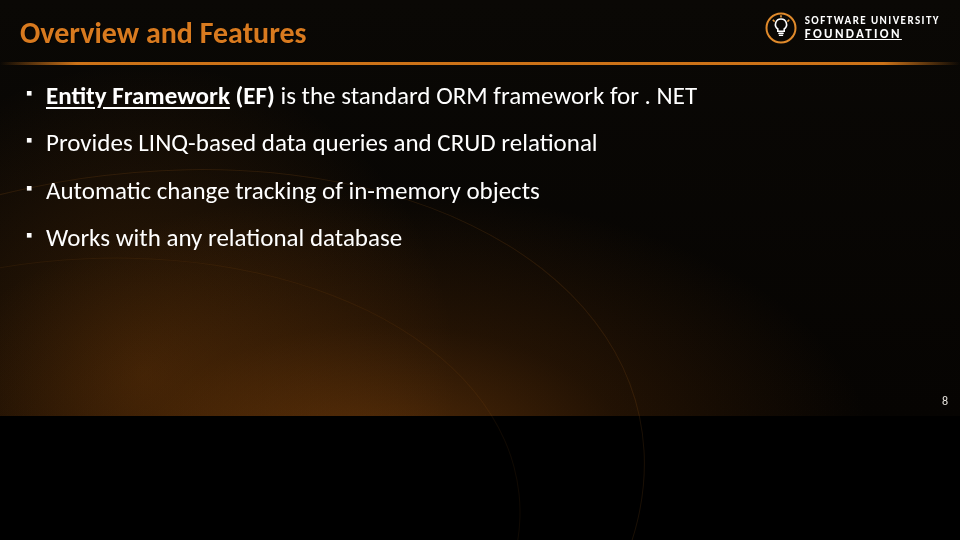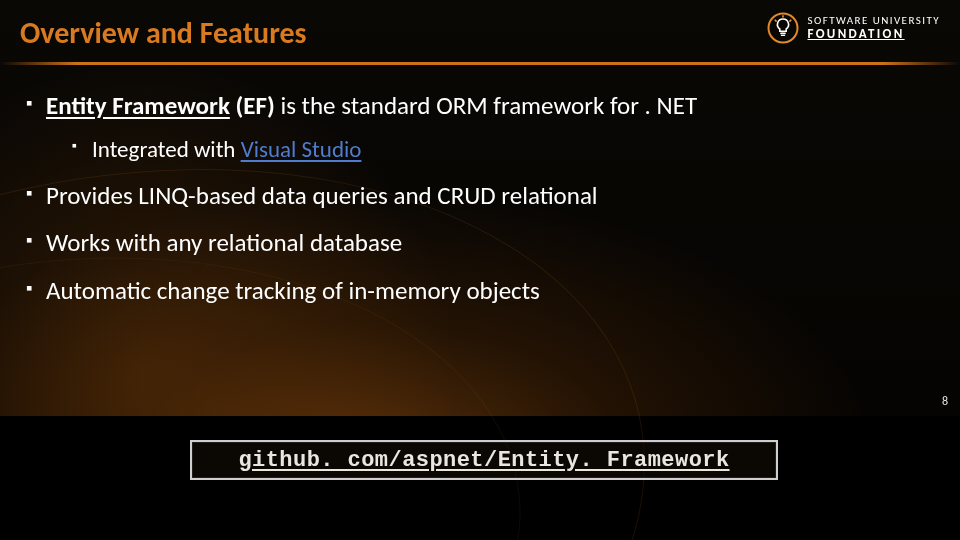--- a/index.html
+++ b/index.html
@@ -76,30 +76,30 @@
     gap: 8px;
     color: #fff;
     margin-top: -2px;
   }
   .logo-text {
     line-height: 1.05;
     font-size: 12px;
     letter-spacing: 0.12em;
     text-align: left;
   }
-  .logo-text .l1 { font-weight: 400; font-size: 11px; }
+  .logo-text .l1 { font-weight: 700; font-size: 11px; }
   .logo-text .l2 { font-weight: 700; font-size: 13px; letter-spacing: 0.18em; text-decoration: underline; }
   .bulb {
     width: 32px; height: 32px; position: relative;
   }
   .bulb svg { width: 32px; height: 32px; }
 
   .content {
     position: absolute;
-    top: 90px;
+    top: 80px;
     left: 24px;
     right: 24px;
   }
   ul.top {
     list-style: none;
     margin: 0;
     padding: 0;
   }
   ul.top > li {
     position: relative;
@@ -199,27 +199,22 @@
       <div class="logo-text">
         <div class="l1">SOFTWARE UNIVERSITY</div>
         <div class="l2">FOUNDATION</div>
       </div>
     </div>
   </div>
   <div class="title-underline"></div>
 
   <div class="content">
     <ul class="top" id="bullet-root">
-        <li><span class="b u">Entity Framework</span><span class="b"> (EF)</span><span> is the standard ORM framework for . NET</span><ul class="sub">
-            <li><span>Integrated with </span><span class="hl-blue">Visual Studio</span></li>
-          </ul></li>
+        <li><span class="b u">Entity Framework</span><span class="b"> (EF)</span><span> is the standard ORM framework for . NET</span></li>
         <li><span>Provides LINQ-based data queries and CRUD relational</span></li>
+        <li><span>Automatic change tracking of in-memory objects</span></li>
         <li><span>Works with any relational database</span></li>
-        <li><span>Automatic change tracking of in-memory objects</span></li>
       </ul>
   </div>
 
-  <div class="link-box">
-    <span class="link">github. com/aspnet/Entity. Framework</span>
-  </div>
 
   <div class="page-num">8</div>
 </div>
 
 </body></html>

